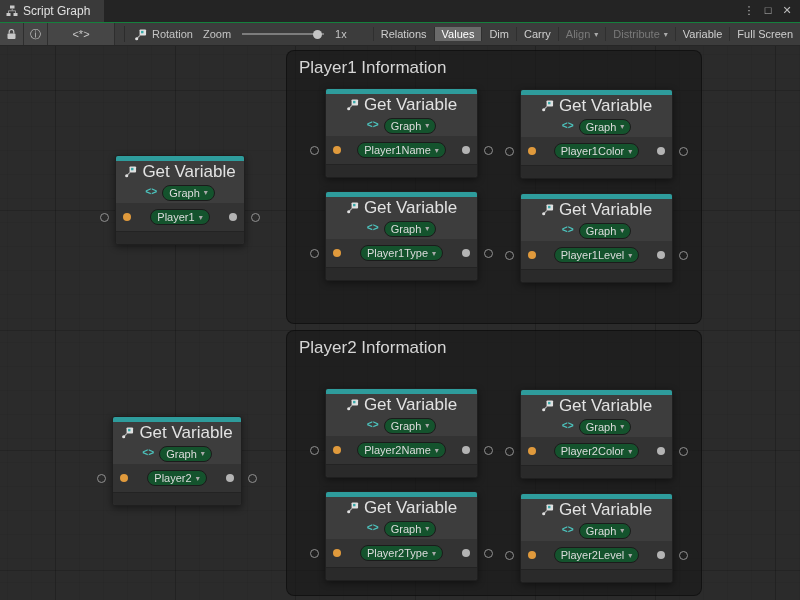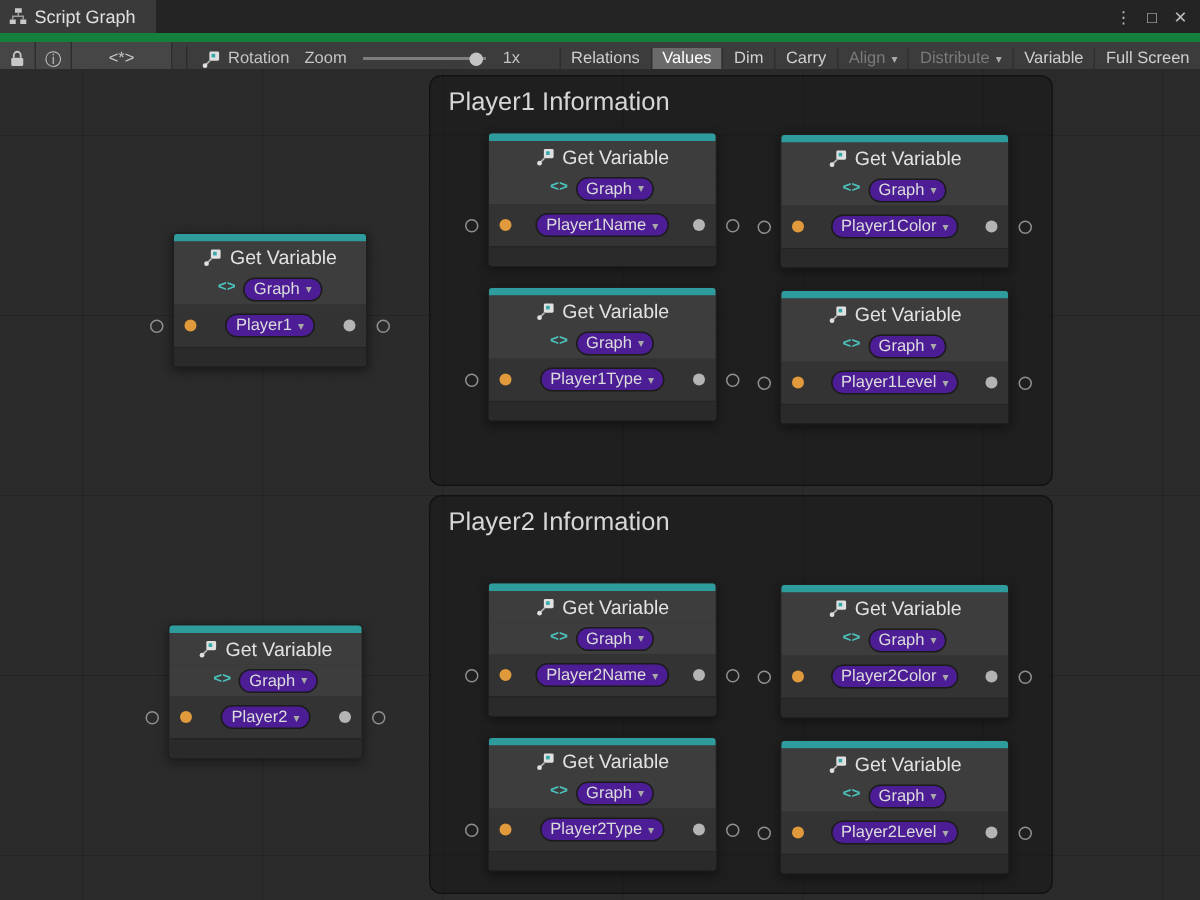--- a/index.html
+++ b/index.html
@@ -1,19 +1,19 @@
 <!DOCTYPE html>
 <html style="--accent: #2e9c9c; --port-input: #e09a3c; --port-output: #b4b4b4; --active-button: #6a6a6a;"><head>
 <meta charset="utf-8">
 <style>
   html,body{margin:0;padding:0;width:800px;height:600px;overflow:hidden;}
   body{font-family:"Liberation Sans",sans-serif;background:#2b2b2b;color:#ccc;position:relative;}
 
   
-  .titlebar{height:22px;background:#242424;border-bottom:6px solid #15803d;display:flex;align-items:flex-end;}
+  .titlebar{height:22px;background:#242424;border-bottom:1px solid #15803d;display:flex;align-items:flex-start;}
   .tab{height:22px;display:flex;align-items:center;gap:5px;padding:0 14px 0 6px;background:#3a3a3a;font-size:12px;color:#e0e0e0;}
   .win-controls{margin-left:auto;display:flex;align-items:center;gap:3px;padding-right:5px;}
   .win-btn{width:16px;text-align:center;font-size:11px;color:#bdbdbd;line-height:20px;}
 
   
   .toolbar{height:22px;background:#3c3c3c;border-bottom:1px solid #262626;display:flex;align-items:center;font-size:11px;}
   .tb-iconbtn{height:22px;min-width:23px;display:flex;align-items:center;justify-content:center;background:#464646;border-right:1px solid #2e2e2e;color:#c8c8c8;font-size:11px;}
   .tb-iconbtn.wide{min-width:66px;}
   .tb-sep{width:1px;height:16px;background:#2c2c2c;margin:0 9px;}
   .tb-label{color:#c4c4c4;margin:0 5px;white-space:nowrap;}
@@ -35,27 +35,27 @@
       linear-gradient(90deg, rgba(0,0,0,0.05) 1px, transparent 1px);
     background-size:120px 120px,120px 120px,24px 24px,24px 24px;
     background-position:55px 44px,55px 44px,7px 8px,7px 8px;}
 
   .group{position:absolute;background:rgba(24,24,24,0.62);border:1px solid rgba(0,0,0,0.4);border-radius:8px;}
   .group-title{padding:7px 12px;font-size:17px;color:#d6d6d6;}
 
   .node{position:absolute;background:#373737;border:1px solid #1f1f1f;border-radius:3px;box-shadow:0 2px 7px rgba(0,0,0,0.45);}
   .node-accent{height:5px;background:var(--accent,#2e9c9c);border-radius:2px 2px 0 0;}
   .node-head{height:21px;display:flex;align-items:center;justify-content:center;gap:5px;background:#3d3d3d;}
-  .node-title{font-size:13px;color:#e2e2e2;white-space:nowrap;}
+  .node-title{font-size:17px;color:#e2e2e2;white-space:nowrap;}
   .node-sub{height:21px;display:flex;align-items:center;justify-content:center;gap:5px;background:#3d3d3d;}
   .kind-icon{font-family:"Liberation Mono",monospace;font-weight:bold;font-size:10px;color:#4cc3bd;}
   .node-body{position:relative;height:28px;display:flex;align-items:center;justify-content:space-between;padding:0 7px;background:#333333;text-align:center;}
   .node-foot{height:12px;background:#2a2a2a;border-top:1px solid #232323;border-radius:0 0 3px 3px;}
 
-  .dropdown{display:inline-flex;align-items:center;background:#4c1d95;border:1px solid #1b1b1b;border-radius:8px;padding:1px 6px;font-size:11px;color:#dcdcdc;white-space:nowrap;}
+  .dropdown{display:inline-flex;align-items:center;background:#14532d;border:1px solid #1b1b1b;border-radius:8px;padding:1px 6px;font-size:11px;color:#dcdcdc;white-space:nowrap;}
   .dot{width:8px;height:8px;border-radius:50%;flex:none;}
   .dot.in{background:var(--port-input,#e09a3c);}
   .dot.out{background:var(--port-output,#b4b4b4);}
   .ring{position:absolute;width:7px;height:7px;border:1px solid #909090;border-radius:50%;top:50%;margin-top:-4.5px;}
   .ring.left{left:-16px;}
   .ring.right{right:-16px;}
   .vicon{display:inline-flex;align-items:center;}
 </style>
 </head>
 <body>

